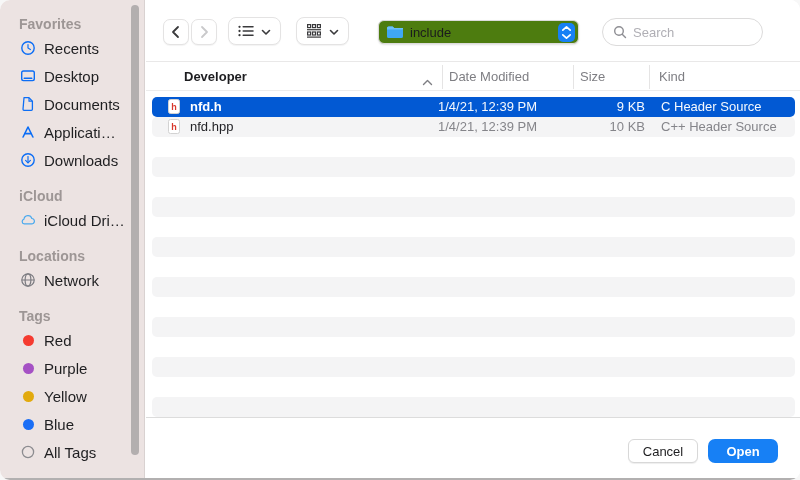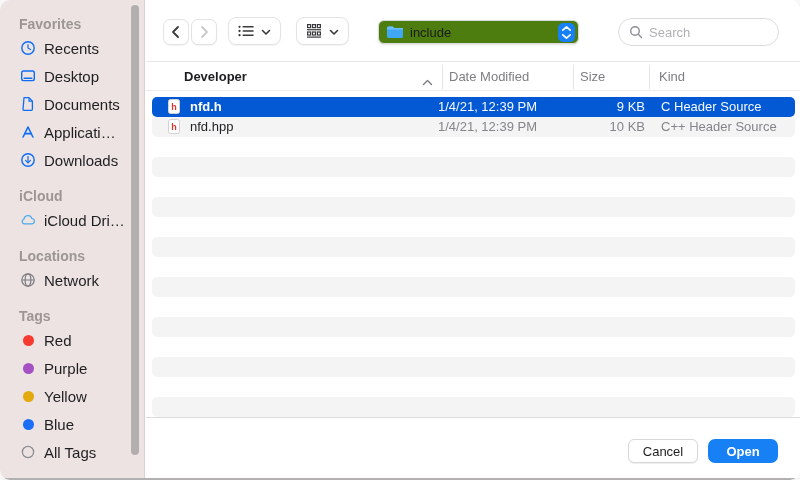--- a/index.html
+++ b/index.html
@@ -30,21 +30,21 @@
   .nav-back { left:17px; } .nav-fwd { left:45px; }
   .pill { position:absolute; top:17px; width:53px; height:28px; background:#fff; border:1px solid #e4e3e3;
           border-radius:8px; box-shadow:0 1px 1px rgba(0,0,0,.05); display:flex; align-items:center; justify-content:center; gap:7px; }
   .pill-list { left:82px; } .pill-group { left:150px; }
   .popup { position:absolute; left:232px; top:20px; width:201px; height:24px; background:#4d7c0f; border:1px solid #dcdbdb;
            border-radius:6px; box-shadow:0 1px 2px rgba(0,0,0,.12); display:flex; align-items:center; }
   .popup .flabel { margin-left:6px; font-size:13px; color:#1b1b1d; }
   .popup .folder-wrap { margin-left:7px; display:flex; }
   .stepper { position:absolute; right:3px; top:2px; width:17px; height:19px; background:var(--open-blue,#1780f5);
              border-radius:5px; display:flex; align-items:center; justify-content:center; }
-  .search { position:absolute; left:472px; top:18px; width:161px; height:28px; border:1px solid #dcdbdb;
+  .search { position:absolute; left:456px; top:18px; width:161px; height:28px; border:1px solid #dcdbdb;
             border-radius:14px; background:#fff; display:flex; align-items:center; padding:0 9px; gap:5px; }
   .search input { border:none; outline:none; background:transparent; font-size:13px; width:100%;
                   font-family:"Liberation Sans",sans-serif; color:#222; }
   .search input::placeholder { color:#b0afb5; }
 
   
   .colhead { position:absolute; top:62px; left:0; right:0; height:29px; border-bottom:1px solid #ececec;
              font-size:13px; background:#fff; }
   .h-lbl { position:absolute; top:0; height:29px; line-height:29px; color:#7e7e83; white-space:nowrap; }
   .h-developer { left:38px; color:#1d1d20; font-weight:700; }

